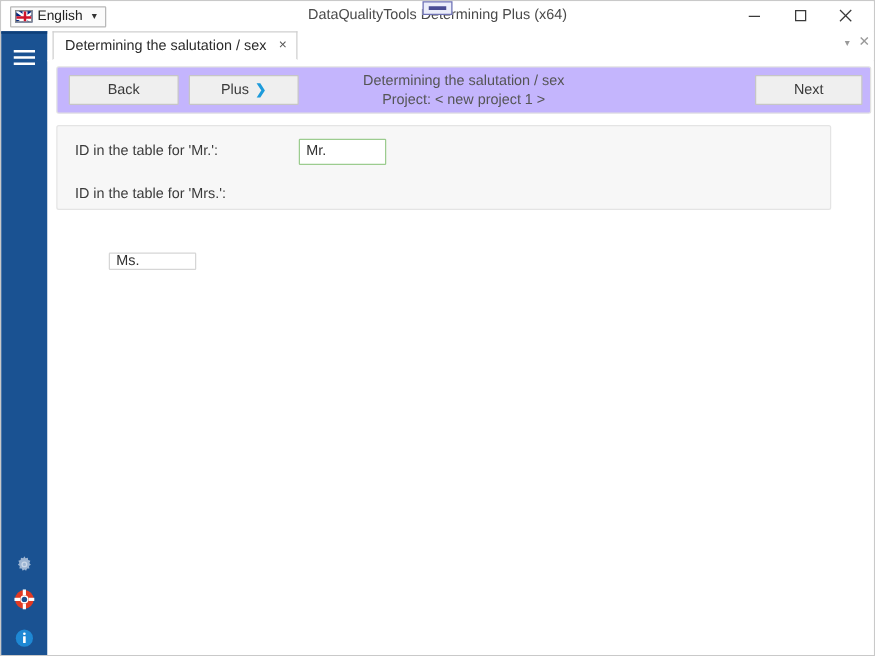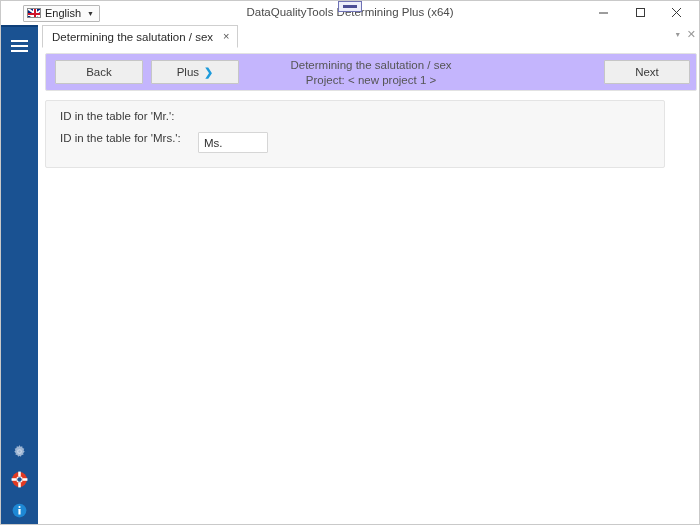--- a/index.html
+++ b/index.html
@@ -30,21 +30,21 @@
   #titlebar {
     position: absolute;
     left: 0; top: 0;
     width: 100%;
     height: 24px;
     background: #ffffff;
     display: flex;
     align-items: center;
   }
   #lang-selector {
-    margin-left: 22px;
+    margin-left: 7px;
     height: 17px;
     min-width: 72px;
     box-sizing: border-box;
     border: 1px solid #b8b8b8;
     background: #fbfbfb;
     display: flex;
     align-items: center;
     padding: 0 3px;
     font-size: 11px;
     color: #222;
@@ -254,24 +254,25 @@
     box-sizing: border-box;
     background: #f7f7f7;
     border: 1px solid #e4e4e4;
     border-radius: 2px;
   }
   .form-row {
     position: absolute;
     left: 0;
     height: 22px;
     display: flex;
-    align-items: flex-start;
+    align-items: center;
+    gap: 41px;
   }
   #form-row-0 { top: 9px; }
-  #form-row-1 { top: 31px; }
+  #form-row-1 { top: 48px; flex-direction: column; }
   .form-label {
     width: 152px;
     text-align: left;
     padding-left: 14px;
     box-sizing: border-box;
     font-size: 11.5px;
     color: #3a3a3a;
   }
   .form-input {
     width: 70px;
@@ -402,20 +403,21 @@
 
       <div class="toolbar-btn" id="btn-close">
         <span>Next</span>
       </div>
     </div>
 
     <div id="form-panel">
 
       <div class="form-row" id="form-row-0">
         <span class="form-label">ID in the table for 'Mr.':</span>
+        <input class="form-input valid" type="text" value="Mr." style="">
       </div>
 
       <div class="form-row" id="form-row-1">
         <span class="form-label">ID in the table for 'Mrs.':</span>
         <input class="form-input" type="text" value="Ms." style="">
       </div>
     </div>
 
   </div>
 </div>

